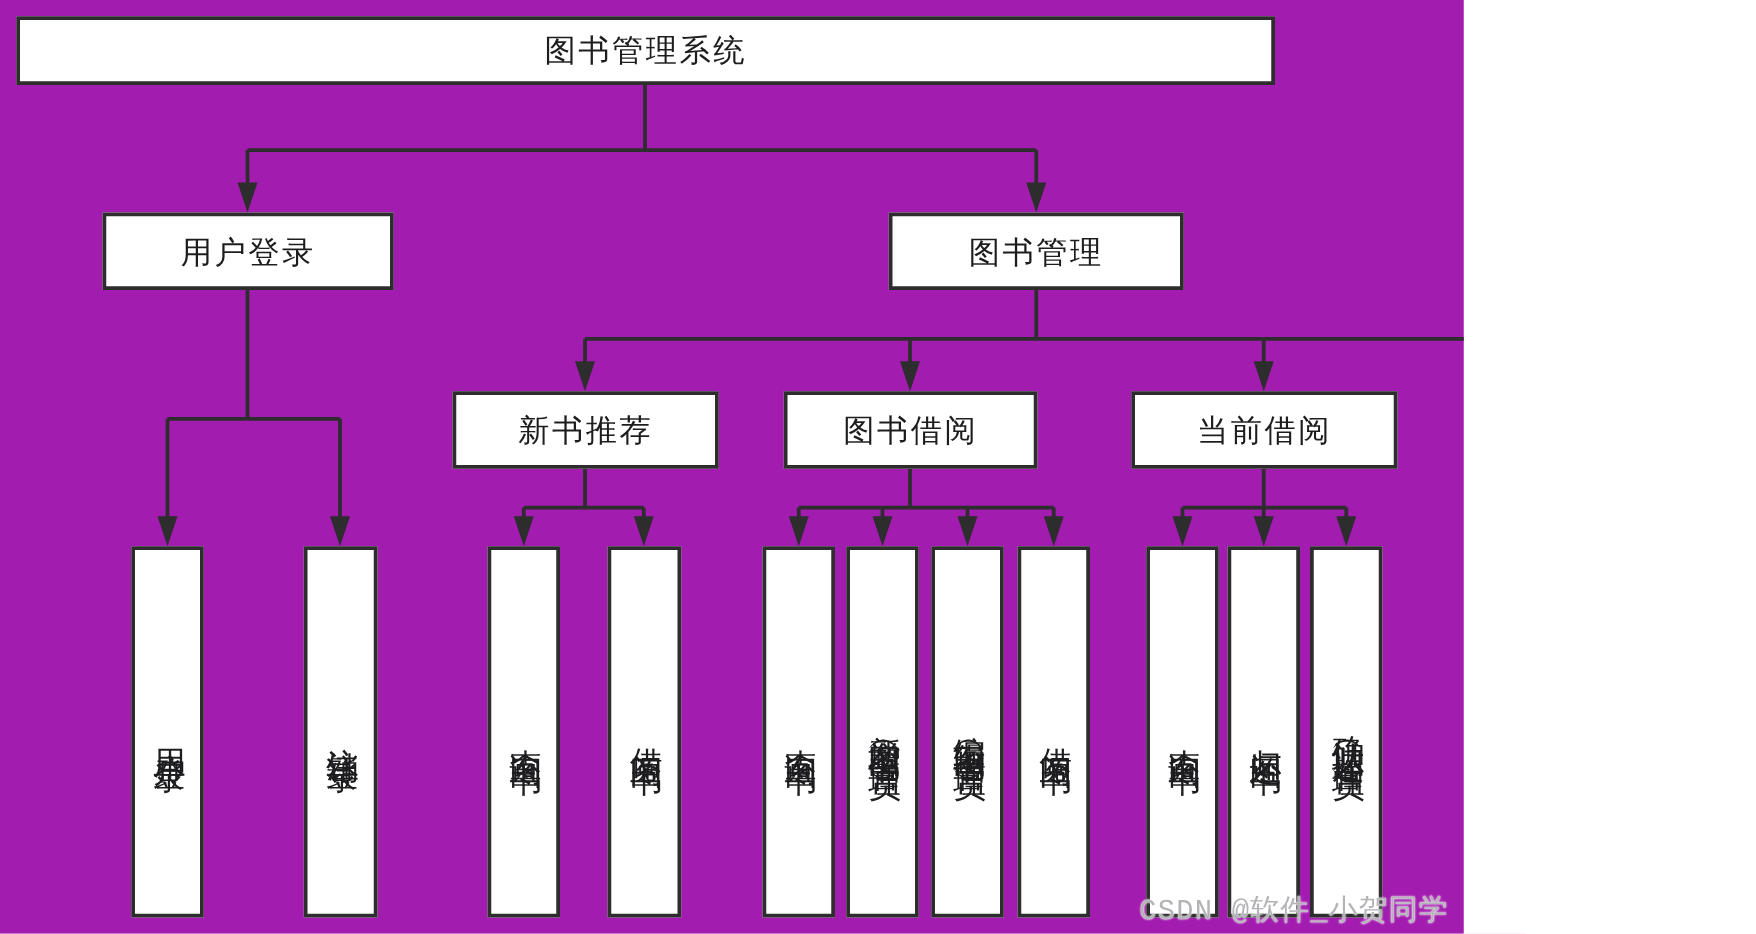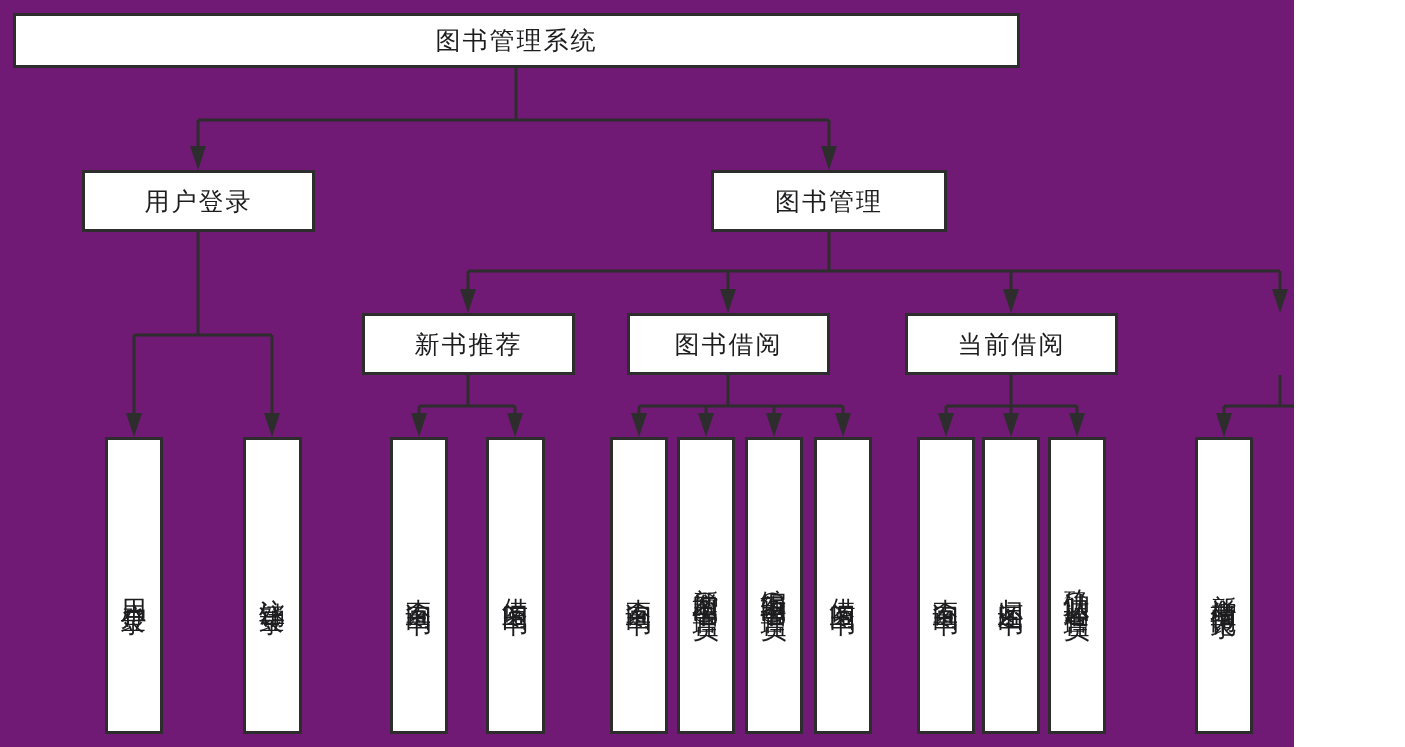--- a/index.html
+++ b/index.html
@@ -1,18 +1,18 @@
 <!DOCTYPE html>
 <html><head>
 <meta charset="utf-8">
 <style>
   html,body{margin:0;padding:0;background:#ffffff;}
   .canvas{
-    position:relative;width:1294px;height:747px;background:#701a75;
-    font-family:Liberation Sans, sans-serif;overflow:hidden;
+    position:relative;width:1171px;height:747px;background:#a21caf;
+    font-family:Liberation Mono, monospace;overflow:hidden;
   }
   .connectors{position:absolute;left:0;top:0;width:1405px;height:747px;z-index:1;}
   .node{
     position:absolute;box-sizing:border-box;border:3px solid #2d2d2d;background:#ffffff;
     display:flex;align-items:center;justify-content:center;color:#1d1d1f;z-index:2;
   }
   .hnode{font-size:25px;letter-spacing:2px;}
   .vnode span{
     writing-mode:vertical-rl;text-orientation:mixed;
     font-size:26px;letter-spacing:4px;line-height:1;white-space:nowrap;
@@ -119,14 +119,15 @@
     <span>确认归还（管理员）</span>
   </div>
 
   <div class="node vnode" style="left:1195px;top:437px;width:58px;height:297px">
     <span>新增借阅记录</span>
   </div>
   <div class="node vnode" style="left:1313px;top:437px;width:58px;height:297px">
     <span>查询借阅记录</span>
   </div>
 
+  <div class="watermark">CSDN @软件_小贺同学</div>
 
 </div>
 
 </body></html>

